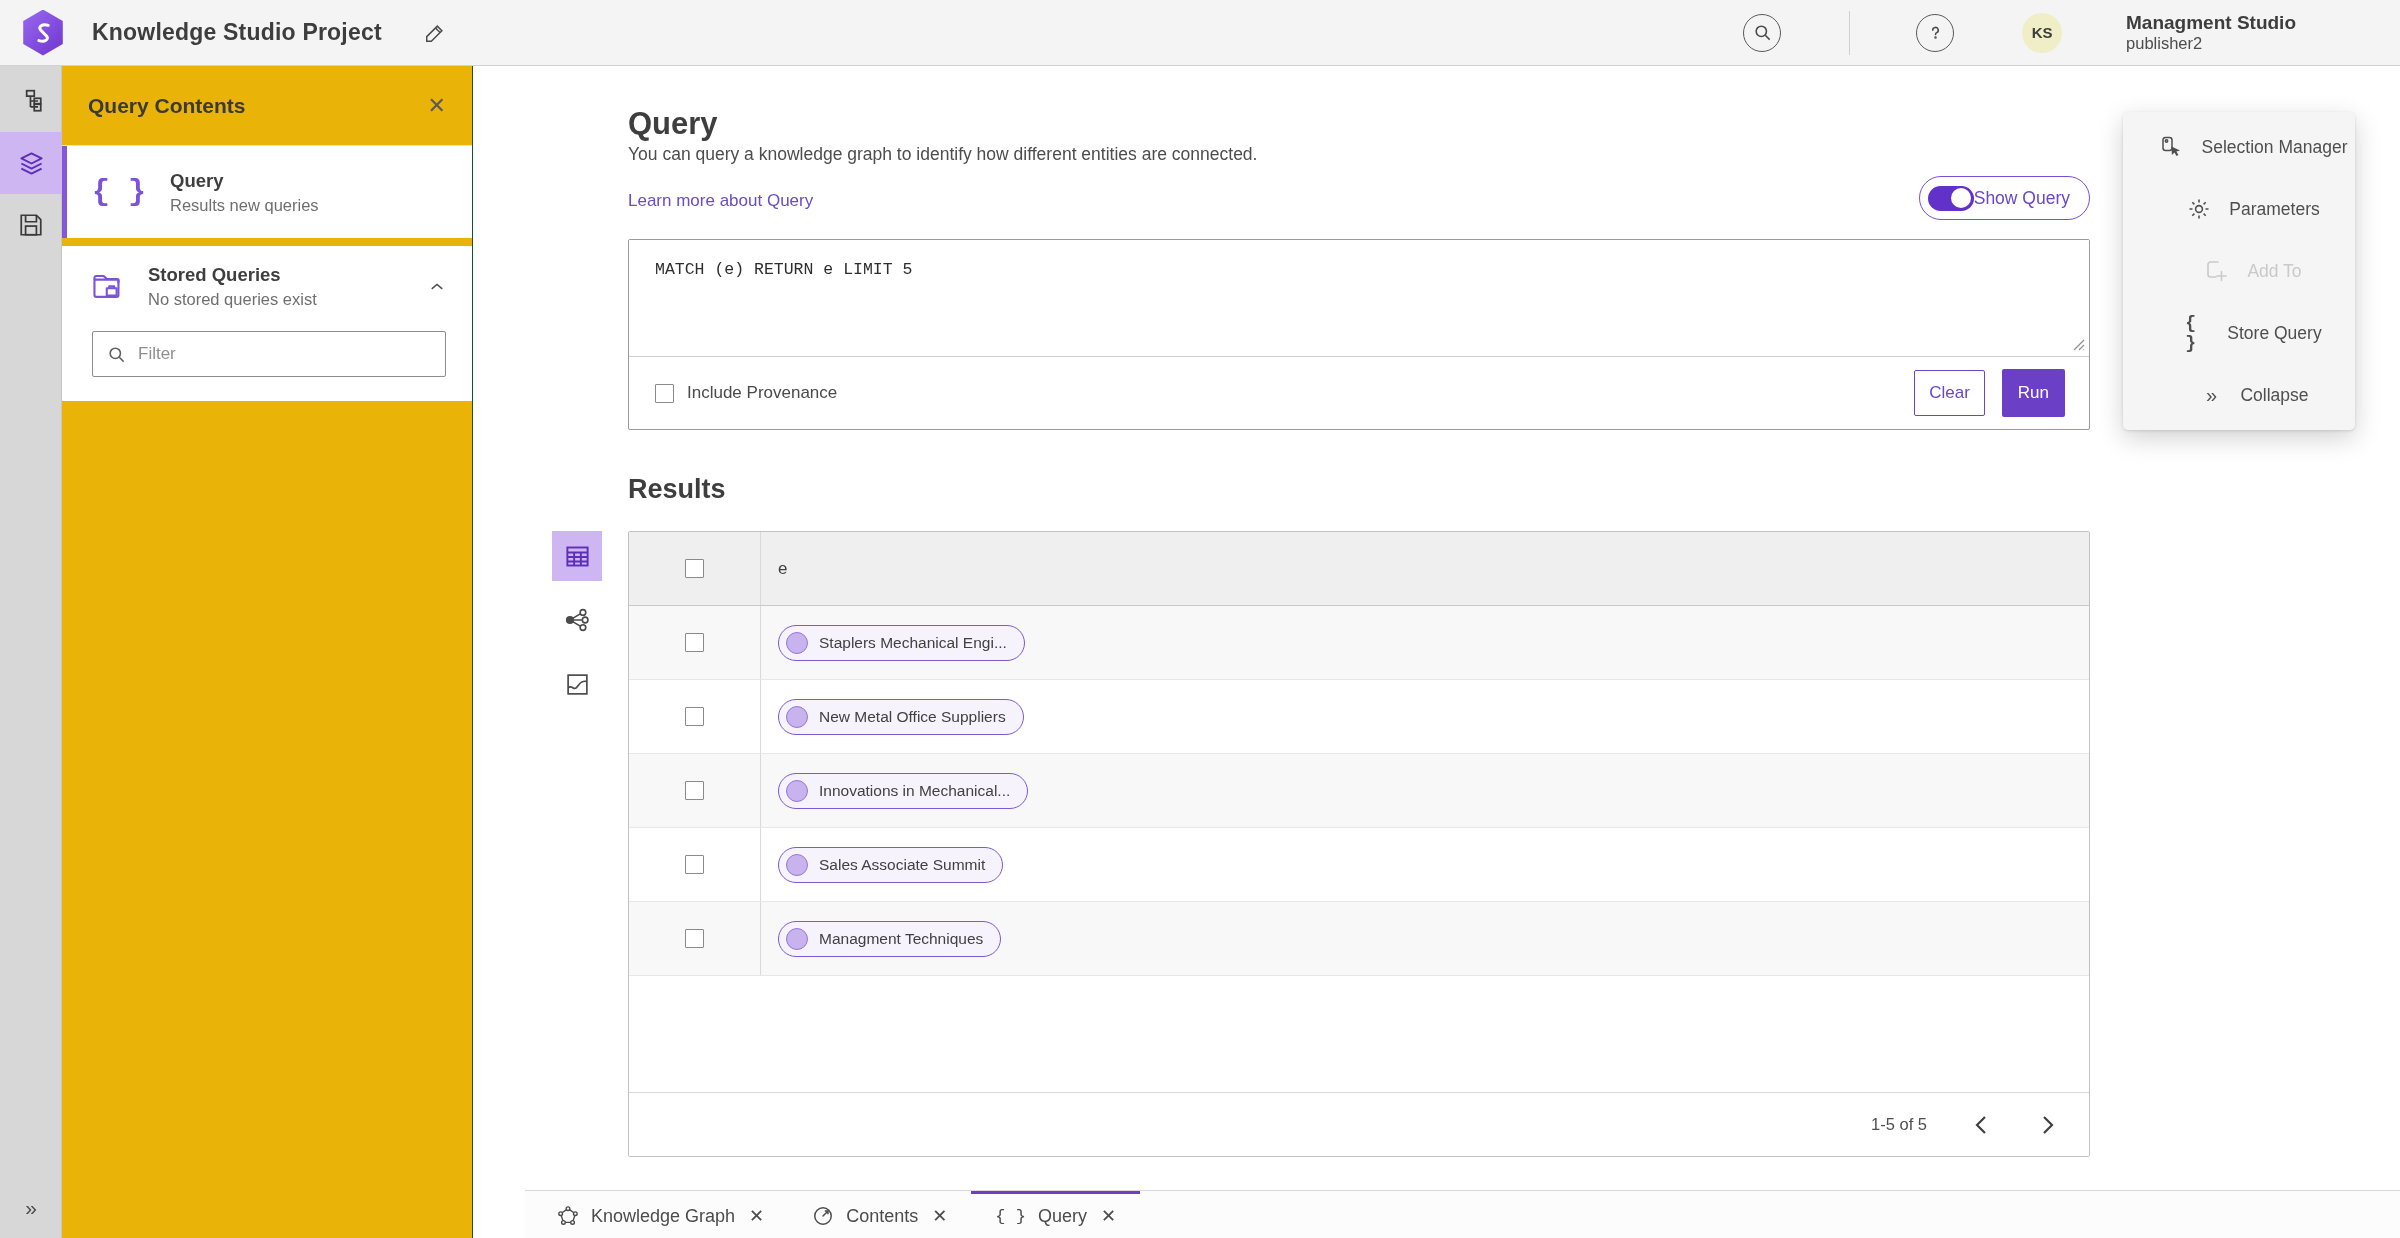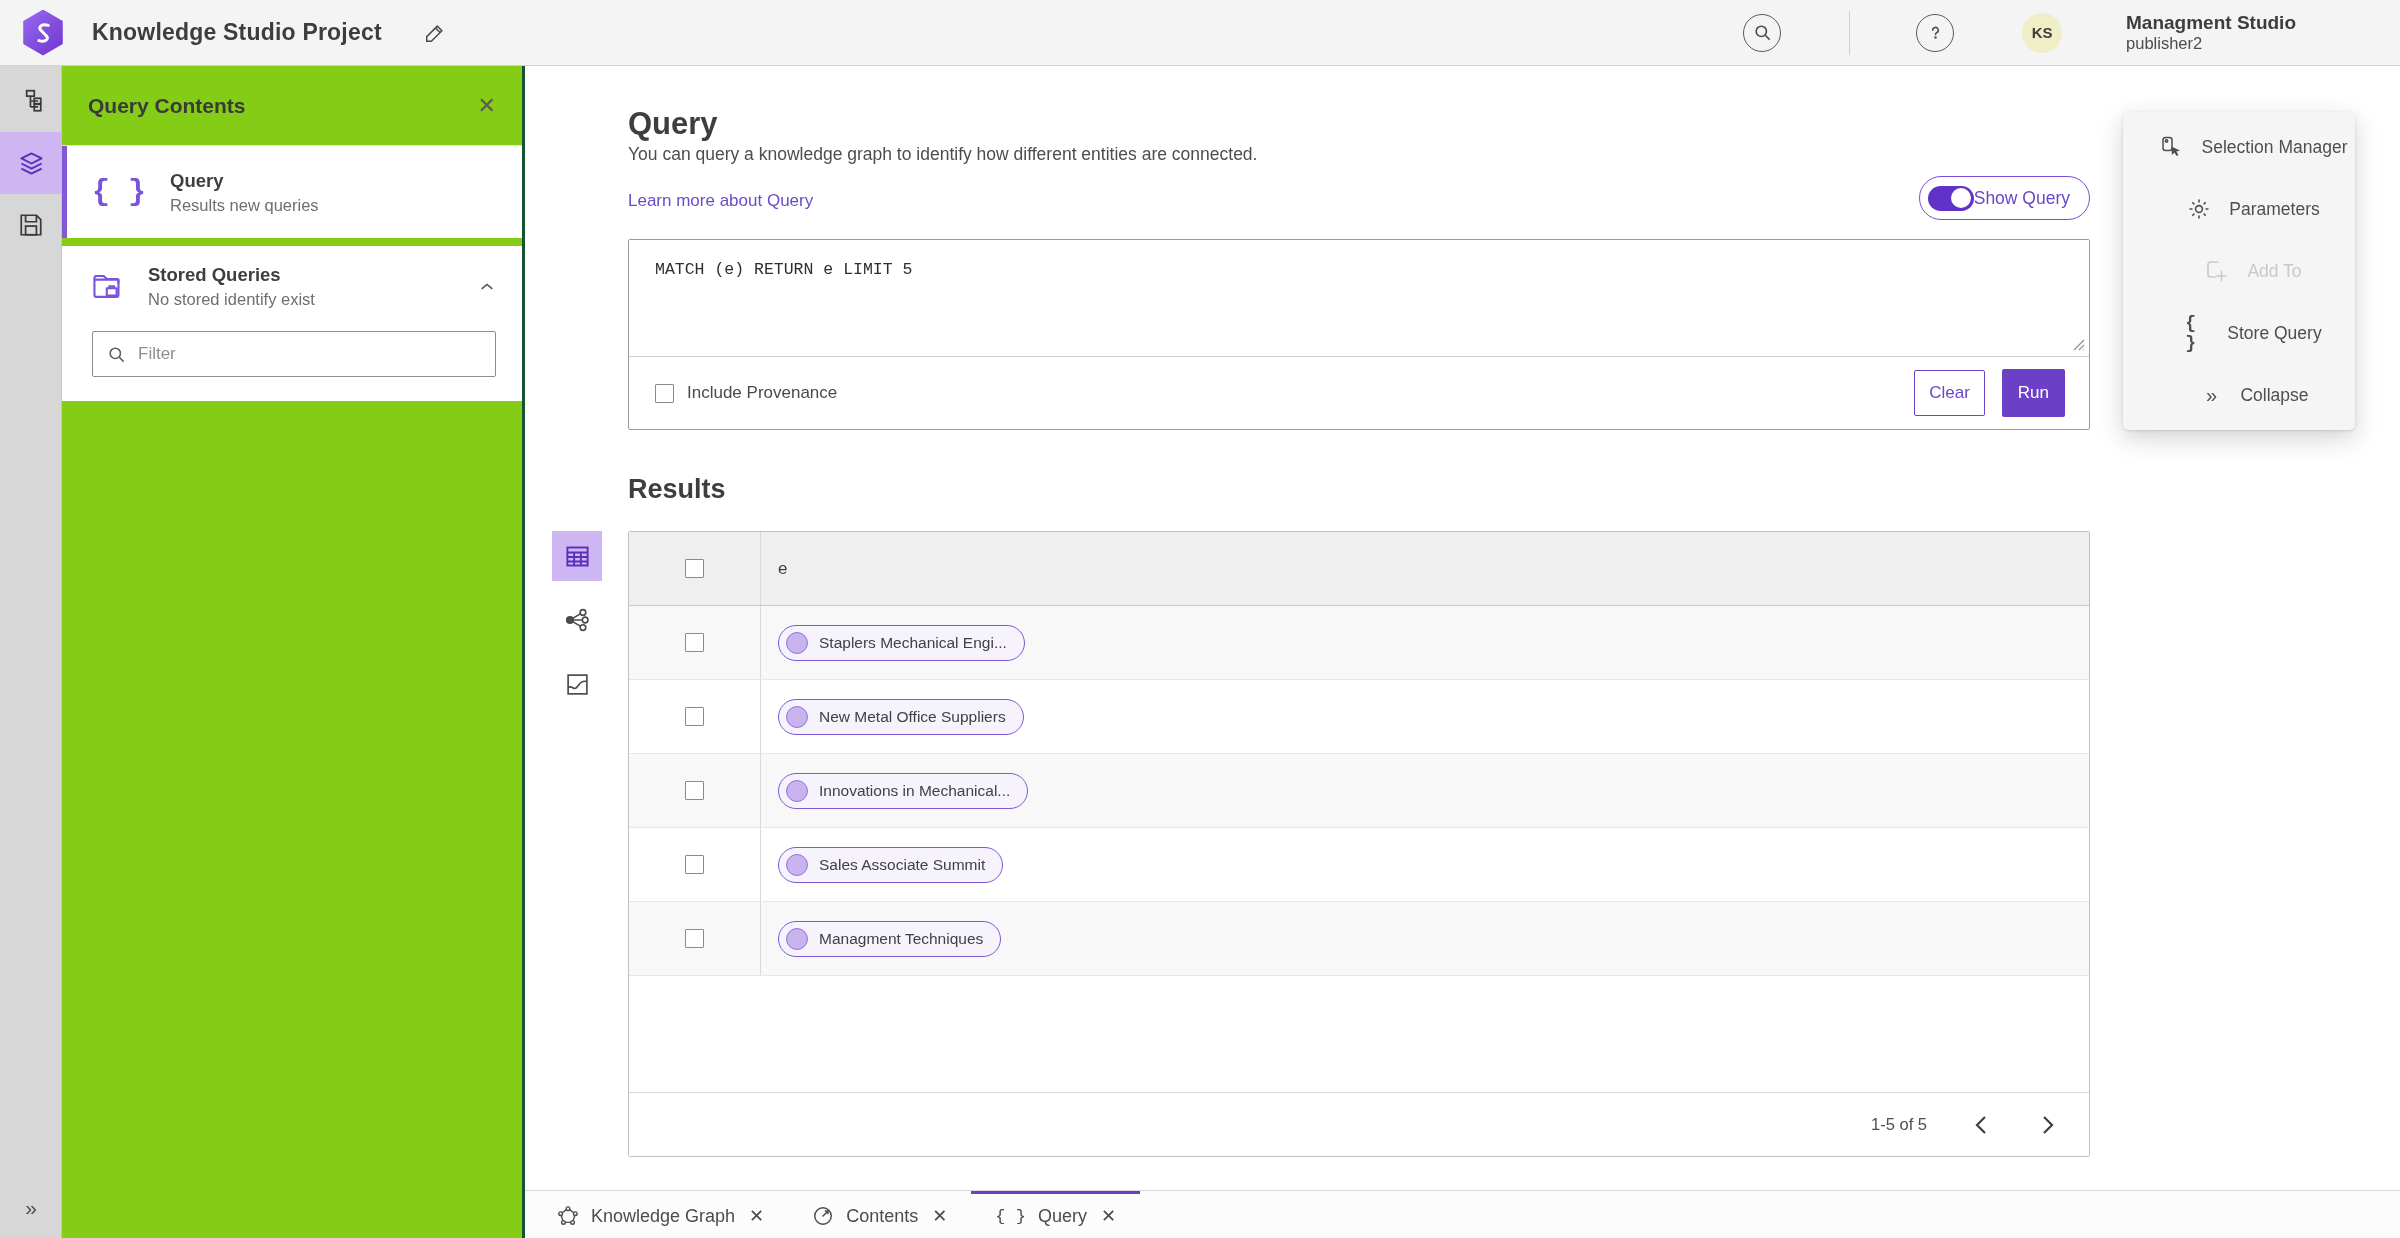--- a/index.html
+++ b/index.html
@@ -25,21 +25,21 @@
   .user-org{font-size:19px;font-weight:700;color:#3d3d3d;}
   .user-name{font-size:16.5px;color:#4c4c4c;}
 
   
   .rail{position:absolute;top:66px;left:0;width:62px;bottom:0;background:#d7d7d7;border-right:1px solid #c6c6c6;padding-top:4px;}
   .rail-item{width:62px;height:62px;display:flex;align-items:center;justify-content:center;color:#3a3a3a;cursor:pointer;}
   .rail-item.selected{background:var(--accent-light);color:#5d2ebc;}
   .rail-expand{position:absolute;bottom:18px;left:0;width:62px;text-align:center;font-size:21px;color:#4a4a4a;cursor:pointer;}
 
   
-  .sidepanel{position:absolute;top:66px;left:62px;width:463px;bottom:0;background:#84cc16;border-right:3px solid #14532d;}
+  .sidepanel{position:absolute;top:66px;left:62px;width:411px;bottom:0;background:#eab308;border-right:1px solid #14532d;}
   .panel-header{height:80px;display:flex;align-items:center;padding:0 26px;border-bottom:1px solid #e2e2e2;}
   .panel-title{flex:1;font-size:21px;font-weight:700;color:#3a3a3a;}
   .panel-close{font-size:22px;color:#5a5a5a;cursor:pointer;line-height:1;}
   .panel-card{position:relative;background:#fff;height:92px;display:flex;align-items:center;padding-left:30px;gap:24px;cursor:pointer;}
   .panel-card.selected::before{content:"";position:absolute;left:0;top:0;bottom:0;width:5px;background:#8257d8;}
   .braces-glyph{font-family:"Liberation Mono",monospace;font-size:30px;font-weight:700;color:#7b52d8;}
   .card-text .card-title{font-size:18.5px;font-weight:700;color:#3e3e3e;}
   .card-text .card-sub{font-size:16.5px;color:#6f6f6f;margin-top:4px;}
   .panel-card2{background:#fff;margin-top:8px;padding:18px 26px 24px 30px;}
   .stored-row{display:flex;align-items:center;gap:24px;cursor:pointer;}
@@ -190,21 +190,21 @@
     <div class="panel-card2">
       <div class="stored-row">
         <svg width="32" height="30" viewBox="0 0 26 24" fill="none" stroke="#7b52d8" stroke-width="1.7" stroke-linejoin="round">
           <path d="M2 6V4.5A1.5 1.5 0 0 1 3.5 3h6L12 5.5h8A1.5 1.5 0 0 1 21.5 7v2"></path>
           <path d="M2 6h19.5v12.5A1.5 1.5 0 0 1 20 20H3.5A1.5 1.5 0 0 1 2 18.5V6z"></path>
           <rect x="12" y="13" width="8" height="6" fill="#ffffff"></rect>
             <path d="M14 13v-1.5h4V13"></path>
         </svg>
         <div class="card-text">
           <div class="card-title">Stored Queries</div>
-          <div class="card-sub">No stored identify exist</div>
+          <div class="card-sub">No stored queries exist</div>
         </div>
         <span class="chev">
           <svg width="18" height="18" viewBox="0 0 24 24" fill="none" stroke="currentColor" stroke-width="2">
               <path d="M5 14.5l7-6 7 6"></path>
             </svg>
         </span>
       </div>
       <div class="filter-box">
         <svg width="19" height="19" viewBox="0 0 24 24" fill="none" stroke="#5f5f5f" stroke-width="2">
           <circle cx="10.5" cy="10.5" r="6.5"></circle>

